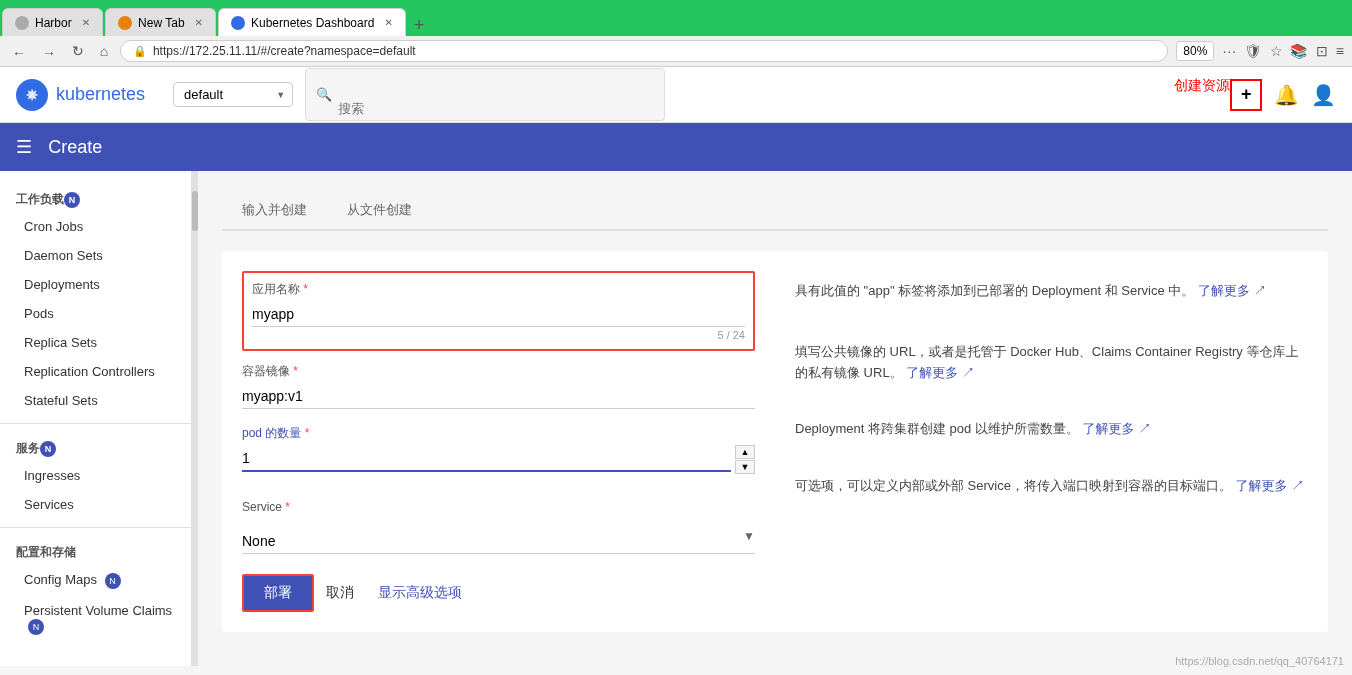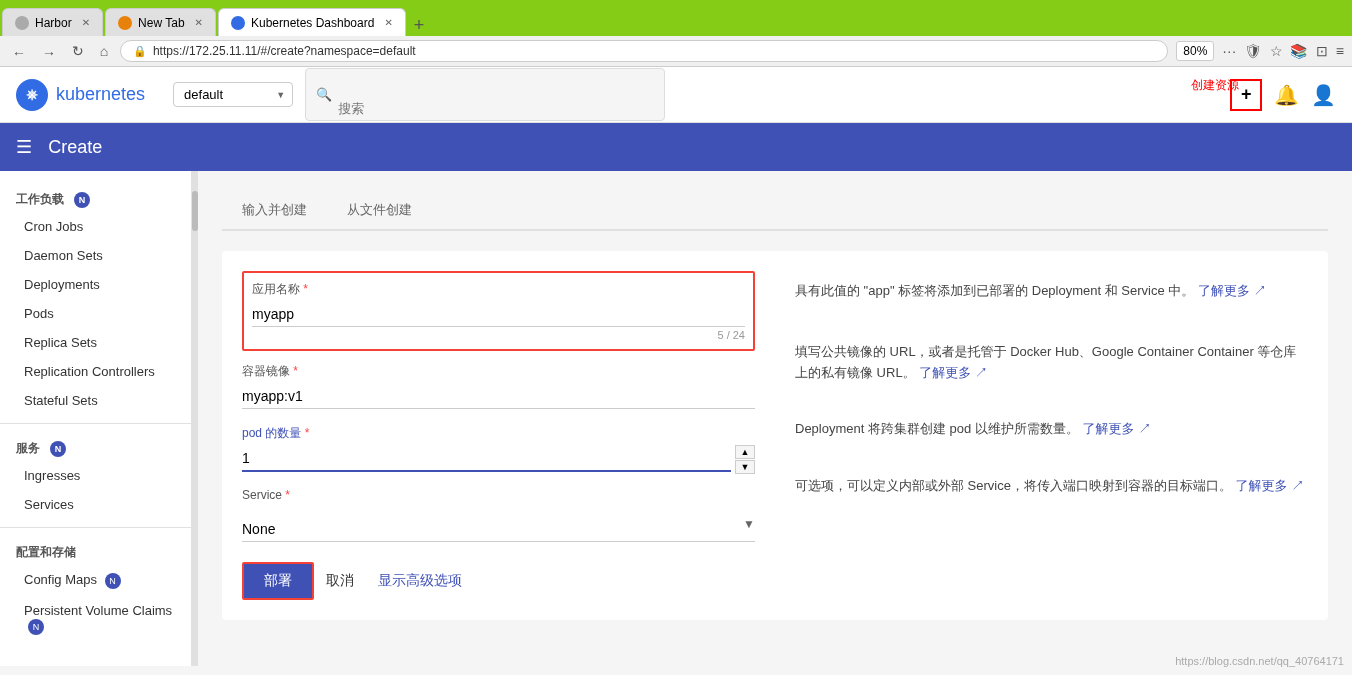--- a/index.html
+++ b/index.html
@@ -1,20 +1,20 @@
 <!DOCTYPE html>
 <html><head>
   <meta charset="utf-8">
   <style>
     * { box-sizing: border-box; margin: 0; padding: 0; }
     body { font-family: 'Segoe UI', Arial, sans-serif; background: #f5f5f5; font-size: 13px; overflow: hidden; }
 
     
     .browser-chrome { background: #f0f0f0; border-bottom: 1px solid #ccc; }
-    .tab-bar { display: flex; align-items: flex-end; padding: 6px 0 0 0; background: #84cc16; height: 36px; }
+    .tab-bar { display: flex; align-items: flex-end; padding: 6px 0 0 0; background: #22c55e; height: 36px; }
     .tab { display: flex; align-items: center; padding: 0 12px; height: 28px; border-radius: 6px 6px 0 0; font-size: 12px; cursor: pointer; gap: 6px; background: #e0e0e0; border: 1px solid #ccc; border-bottom: none; margin-left: 2px; }
     .tab.active { background: #fff; z-index: 1; }
     .tab-close { font-size: 10px; color: #666; cursor: pointer; margin-left: 4px; }
     .new-tab-btn { background: none; border: none; font-size: 18px; cursor: pointer; padding: 0 8px; color: #555; }
     .address-bar { display: flex; align-items: center; padding: 4px 8px; gap: 8px; background: #f0f0f0; }
     .nav-btn { background: none; border: none; font-size: 14px; cursor: pointer; color: #555; padding: 2px 4px; }
     .url-box { flex: 1; display: flex; align-items: center; background: #fff; border: 1px solid #ccc; border-radius: 20px; padding: 3px 12px; font-size: 12px; gap: 6px; }
     .url-text { color: #333; font-size: 12px; }
     .zoom-box { background: #fff; border: 1px solid #ccc; border-radius: 3px; padding: 2px 6px; font-size: 12px; }
     .browser-actions { display: flex; align-items: center; gap: 8px; color: #555; font-size: 14px; }
@@ -25,33 +25,33 @@
     .k8s-logo-icon { width: 32px; height: 32px; background: #326ce5; border-radius: 50%; display: flex; align-items: center; justify-content: center; color: white; font-size: 14px; font-weight: bold; }
     .k8s-logo-text { color: #326ce5; font-size: 18px; font-weight: 500; }
     .namespace-select { border: 1px solid #ccc; border-radius: 4px; padding: 4px 24px 4px 10px; font-size: 13px; background: #fff; appearance: none; cursor: pointer; min-width: 120px; }
     .namespace-wrapper { position: relative; margin-left: 16px; }
     .namespace-wrapper::after { content: '▼'; position: absolute; right: 8px; top: 50%; transform: translateY(-50%); font-size: 9px; color: #666; pointer-events: none; }
     .search-box { display: flex; align-items: center; background: #f5f5f5; border: 1px solid #ddd; border-radius: 4px; padding: 4px 10px; gap: 6px; width: 360px; }
     .search-input { border: none; background: transparent; font-size: 13px; outline: none; width: 100%; margin-top: 28px; }
     .header-actions { margin-left: auto; display: flex; align-items: center; gap: 12px; }
     .plus-btn { background: #fff; border: 2px solid #f00; color: #000; font-size: 18px; width: 32px; height: 32px; display: flex; align-items: center; justify-content: center; cursor: pointer; font-weight: bold; }
     .bell-icon, .user-icon { font-size: 20px; color: #555; cursor: pointer; }
-    .create-resource-label { position: absolute; right: 113px; top: 10px; color: red; font-size: 12px; white-space: nowrap; }
+    .create-resource-label { position: absolute; right: 122px; top: 10px; color: red; font-size: 14px; white-space: nowrap; }
 
     
     .page-header-bar { background: #3f51b5; color: #fff; display: flex; align-items: center; padding: 0 16px; height: 48px; }
     .hamburger { font-size: 18px; margin-right: 16px; cursor: pointer; }
     .page-title { font-size: 18px; font-weight: 400; }
 
     
     .layout { display: flex; height: calc(675px - 36px - 40px - 56px - 48px); }
 
     
     .sidebar { width: 192px; background: #fff; border-right: 1px solid #e0e0e0; overflow-y: auto; padding: 12px 0; flex-shrink: 0; }
-    .sidebar-section-title { font-size: 12px; color: #555; font-weight: 600; padding: 8px 16px 4px; display: flex; align-items: center; gap: 10px; }
+    .sidebar-section-title { font-size: 12px; color: #555; font-weight: 600; padding: 8px 16px 4px; display: flex; align-items: center; gap: 0; }
     .sidebar-badge { background: #3f51b5; color: #fff; border-radius: 50%; width: 16px; height: 16px; font-size: 9px; display: inline-flex; align-items: center; justify-content: center; }
     .sidebar-item { padding: 7px 16px 7px 24px; font-size: 13px; color: #333; cursor: pointer; }
     .sidebar-divider { height: 1px; background: #e0e0e0; margin: 8px 0; }
 
     
     .main-content { flex: 1; padding: 20px 24px; overflow-y: auto; }
 
     
     .tab-nav { display: flex; border-bottom: 2px solid #e0e0e0; margin-bottom: 20px; }
     .tab-nav-item { padding: 10px 20px; font-size: 13px; cursor: pointer; color: #666; border-bottom: 2px solid transparent; margin-bottom: -2px; }
@@ -220,21 +220,21 @@
             <div class="field-label field-required">应用名称</div>
             <input type="text" class="field-input" value="myapp" style="border-bottom: 1px solid rgb(204, 204, 204); width: 100%;">
             <div class="field-counter">5 / 24</div>
           </div>
 
           <div style="margin-bottom:16px;">
             <div class="field-label field-required">容器镜像</div>
             <input type="text" class="field-input" value="myapp:v1" style="border-bottom: 1px solid rgb(204, 204, 204); width: 100%;">
           </div>
 
-          <div style="margin-bottom:16px;">
+          <div style="margin-bottom:28px;">
             <div class="field-label field-required" style="color:#3f51b5;">pod 的数量</div>
             <div class="pod-count-wrapper">
               <input type="text" class="field-input active" value="1" style="border-bottom: 2px solid rgb(63, 81, 181); width: calc(100% - 24px);">
               <div class="pod-spinner">
                 <button style="background:#f5f5f5;border:1px solid #ccc;width:20px;height:14px;cursor:pointer;font-size:9px;">▲</button>
                 <button style="background:#f5f5f5;border:1px solid #ccc;width:20px;height:14px;cursor:pointer;font-size:9px;">▼</button>
               </div>
             </div>
           </div>
 
@@ -258,21 +258,21 @@
         </div>
 
         <div style="padding-top:10px;">
 
           <div style="margin-bottom:40px;">
             <span class="info-text">具有此值的 "app" 标签将添加到已部署的 Deployment 和 Service 中。</span>
             <a class="info-link" href="#">了解更多 ↗</a>
           </div>
 
           <div style="margin-bottom:36px;">
-            <span class="info-text">填写公共镜像的 URL，或者是托管于 Docker Hub、Google Container Container 等仓库上的私有镜像 URL。</span>
+            <span class="info-text">填写公共镜像的 URL，或者是托管于 Docker Hub、Claims Container Registry 等仓库上的私有镜像 URL。</span>
             <a class="info-link" href="#">了解更多 ↗</a>
           </div>
 
           <div style="margin-bottom:36px;">
             <span class="info-text">Deployment 将跨集群创建 pod 以维护所需数量。</span>
             <a class="info-link" href="#">了解更多 ↗</a>
           </div>
 
           <div style="margin-bottom:16px;">
             <span class="info-text">可选项，可以定义内部或外部 Service，将传入端口映射到容器的目标端口。</span>

